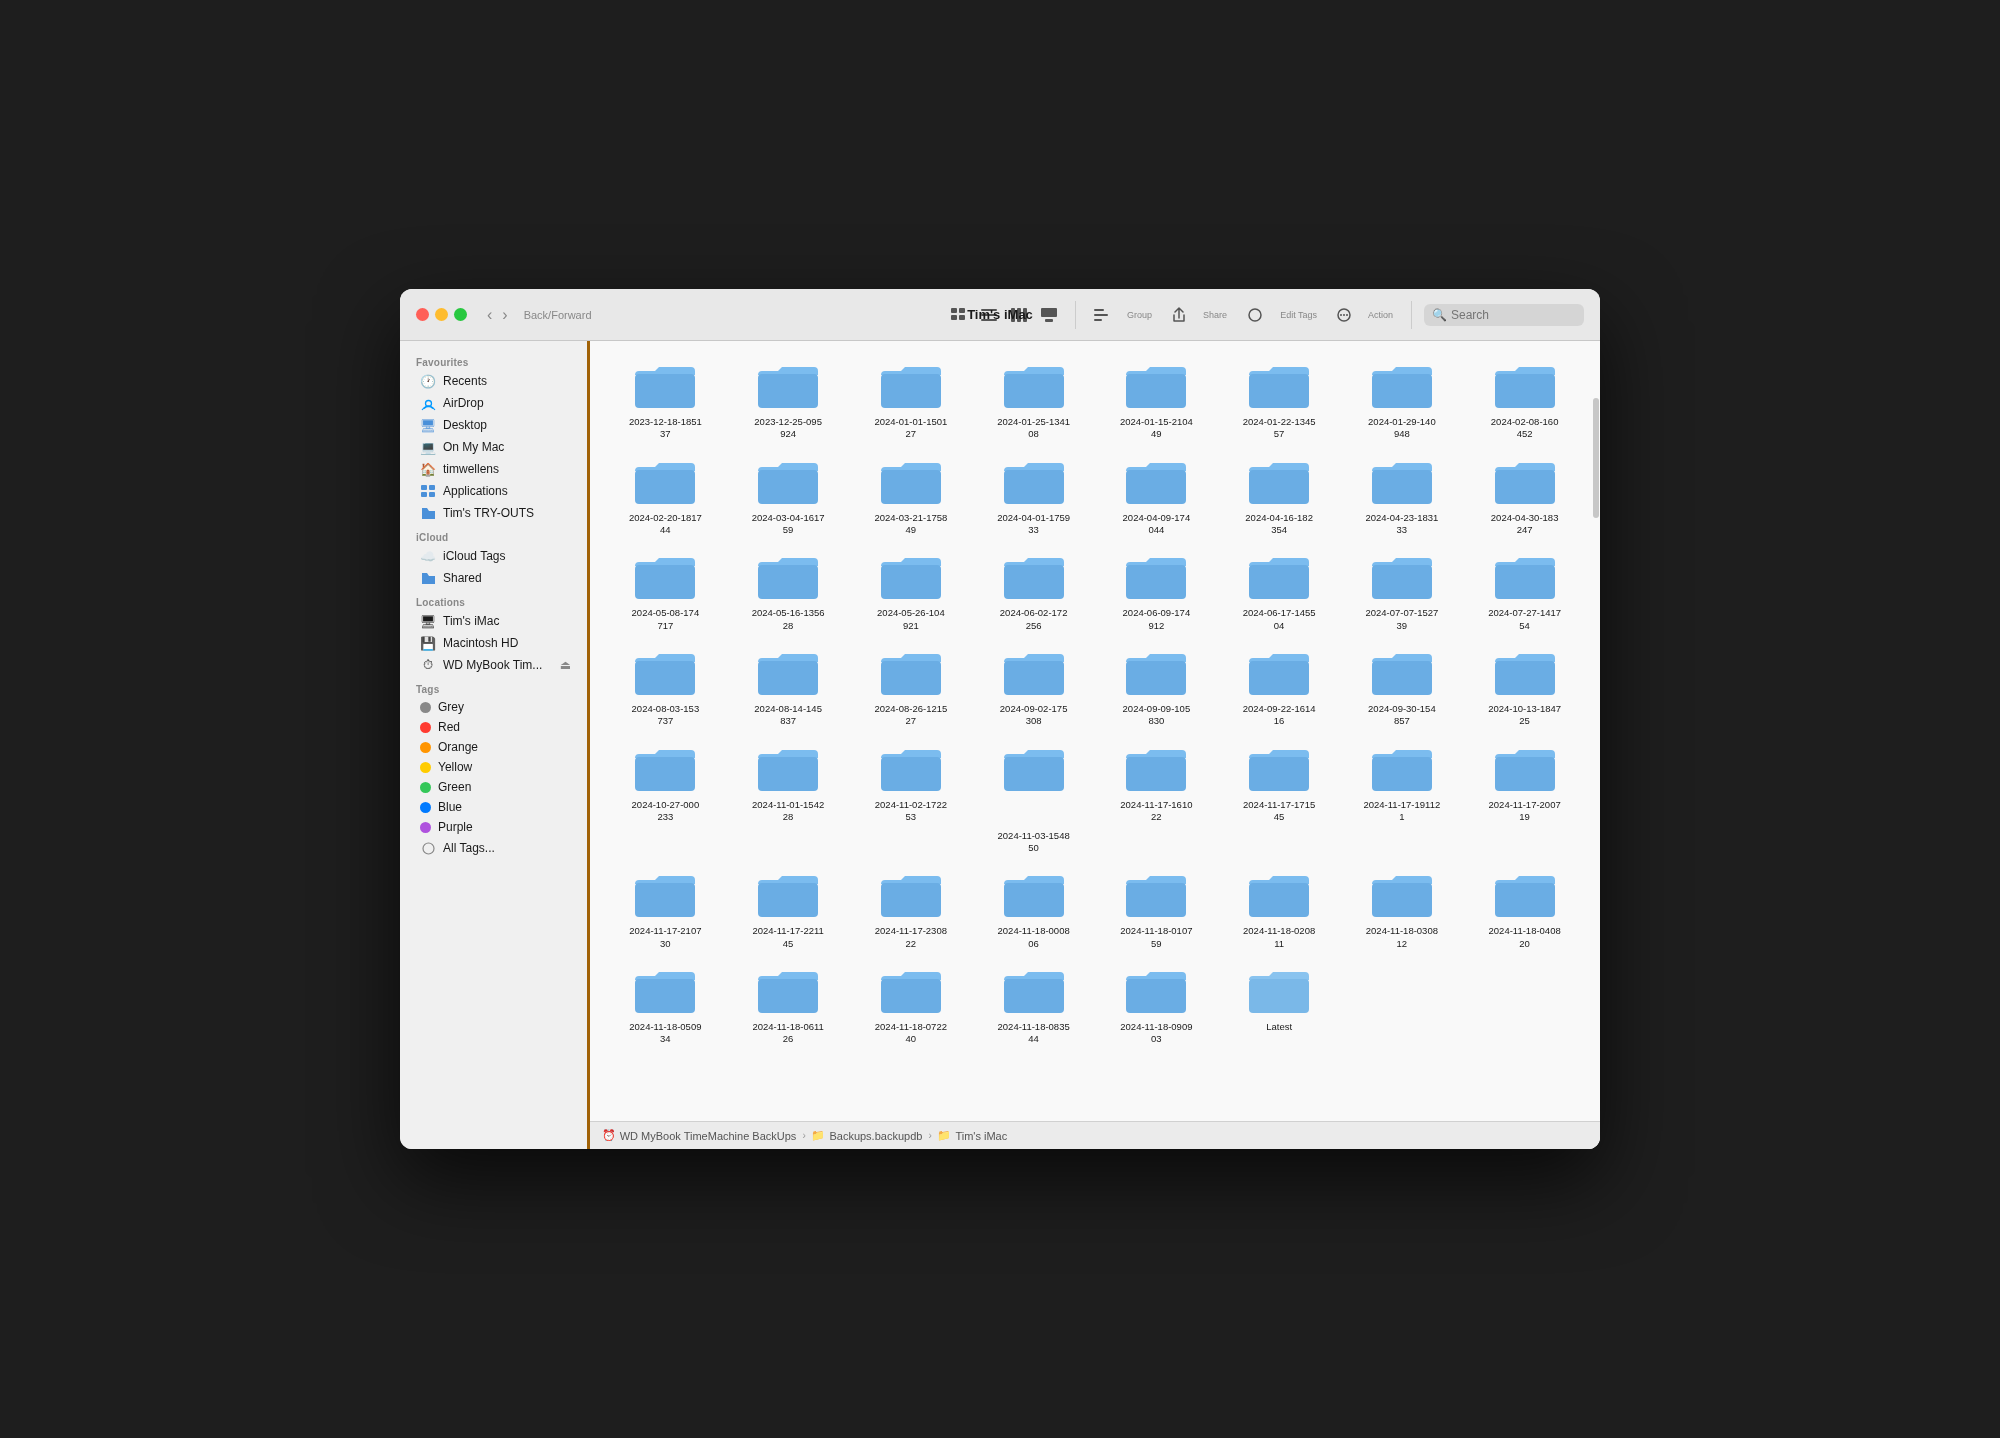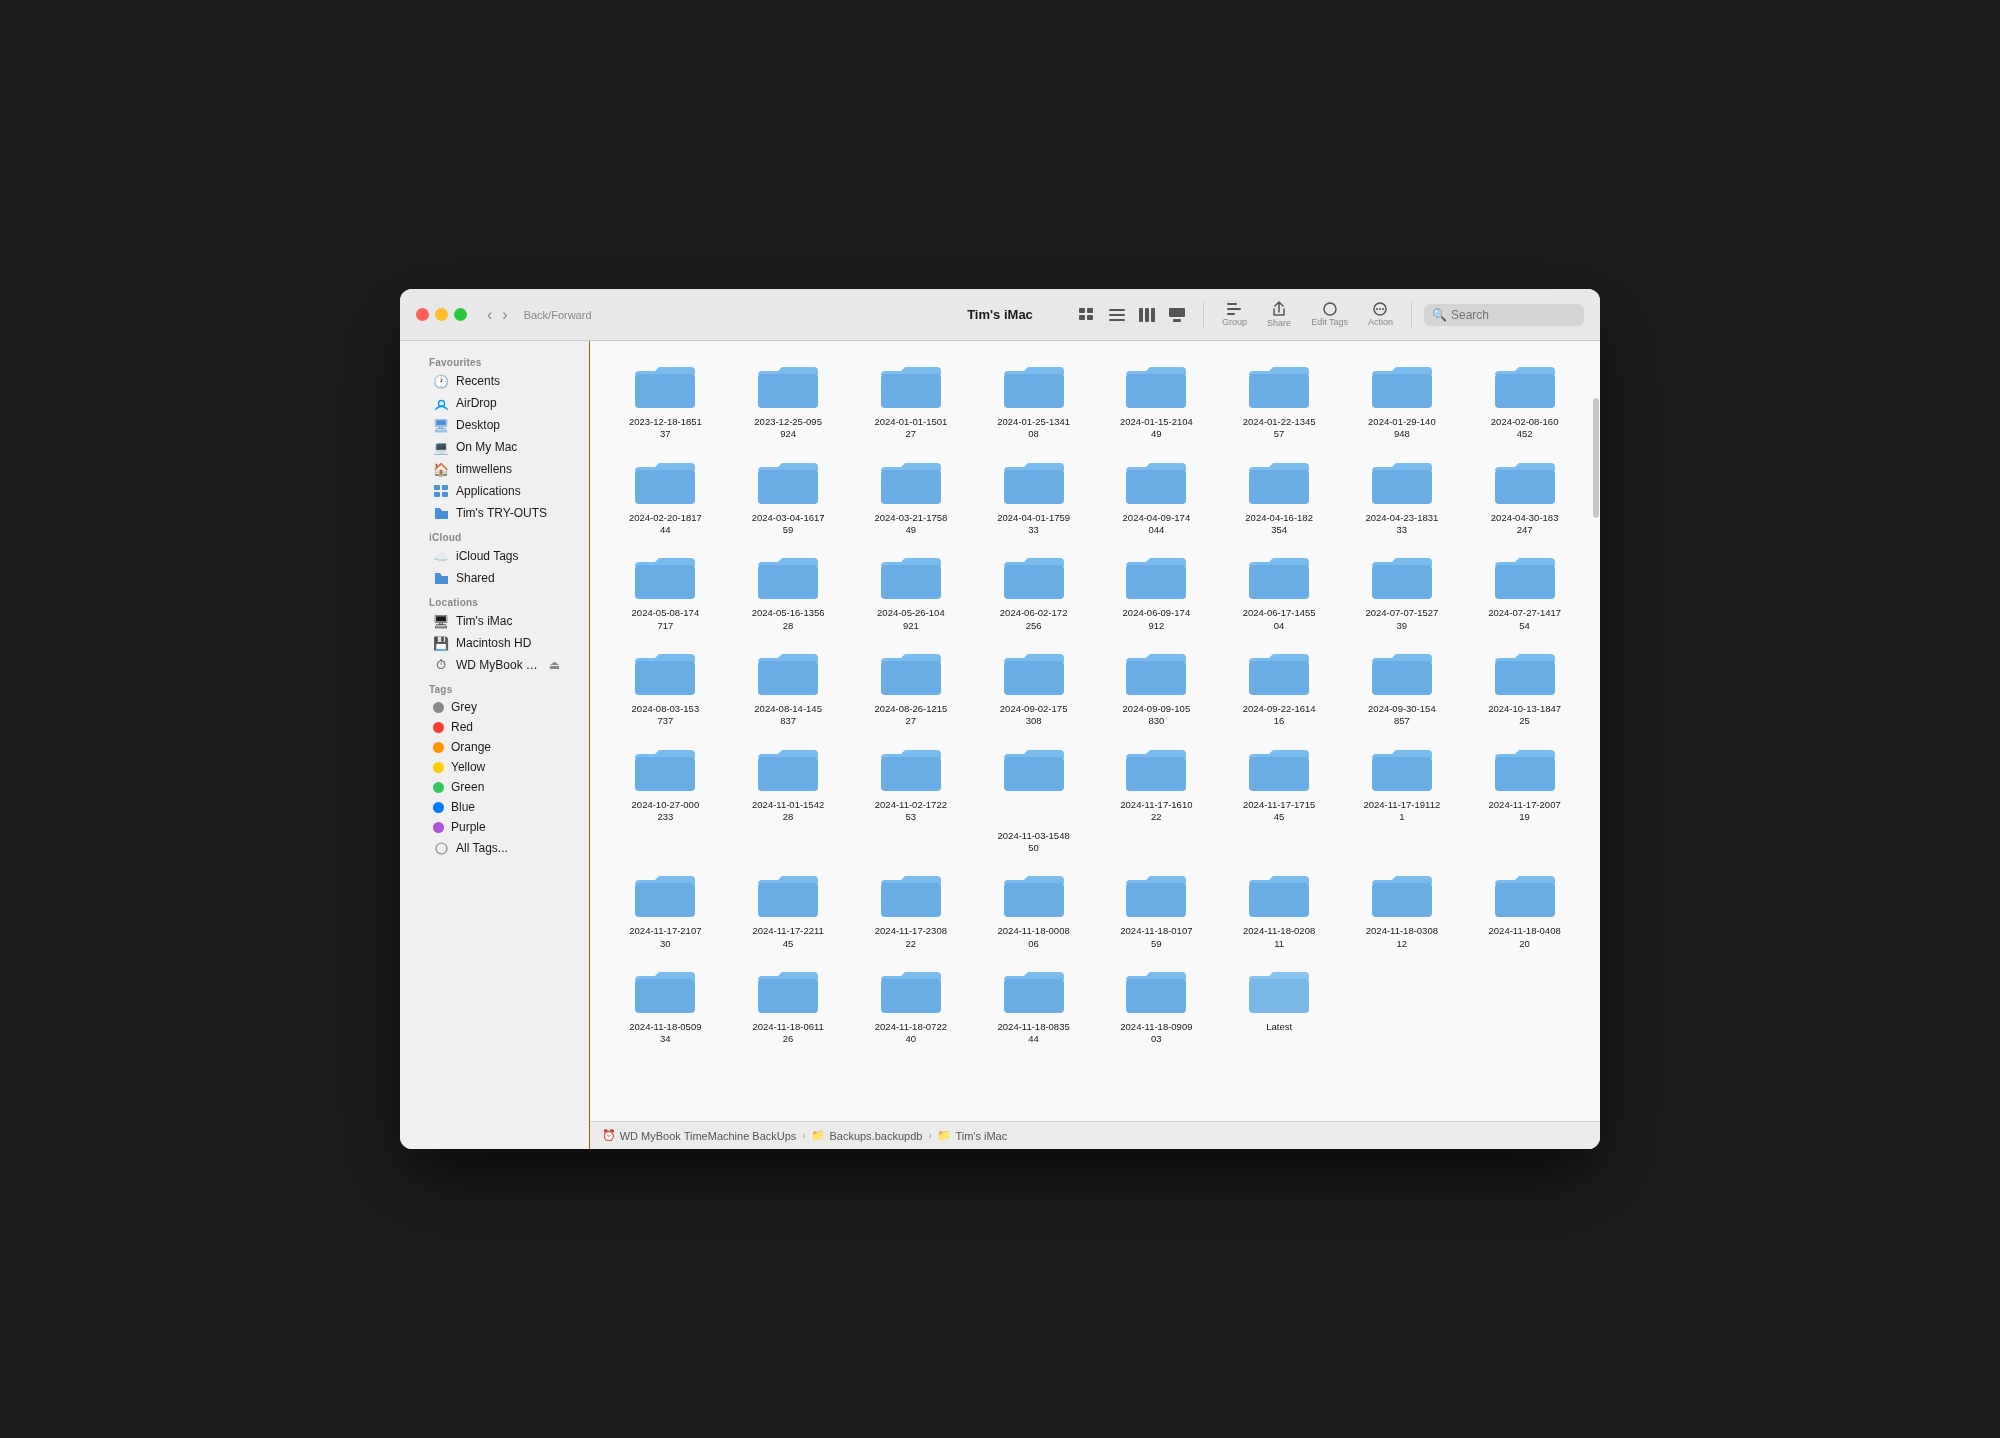--- a/index.html
+++ b/index.html
@@ -77,23 +77,23 @@
     }
     .tb-icon-btn {
       background: none;
       border: none;
       cursor: pointer;
       color: #555;
       font-size: 16px;
       padding: 4px 6px;
       border-radius: 5px;
       display: flex;
-      flex-direction: column;
+      flex-direction: row;
       align-items: center;
-      gap: 1px;
+      gap: 17px;
     }
     .tb-icon-label {
       font-size: 9px;
       color: #888;
       font-weight: 400;
     }
     .toolbar-divider {
       width: 1px;
       height: 28px;
       background: #ccc;
@@ -120,24 +120,24 @@
     
     .main-area {
       display: flex;
       flex: 1;
       overflow: hidden;
     }
     
     .sidebar {
       width: 190px;
       background: #f0f0f0;
-      border-right: 1px solid #a16207;
+      border-right: 3px solid #a16207;
       overflow-y: auto;
       flex-shrink: 0;
-      padding: 8px 13px;
+      padding: 8px 0;
     }
     .sidebar-section-label {
       font-size: 10px;
       font-weight: 700;
       color: #888;
       padding: 8px 16px 2px 16px;
       text-transform: none;
       letter-spacing: 0.02em;
     }
     .sidebar-item {

